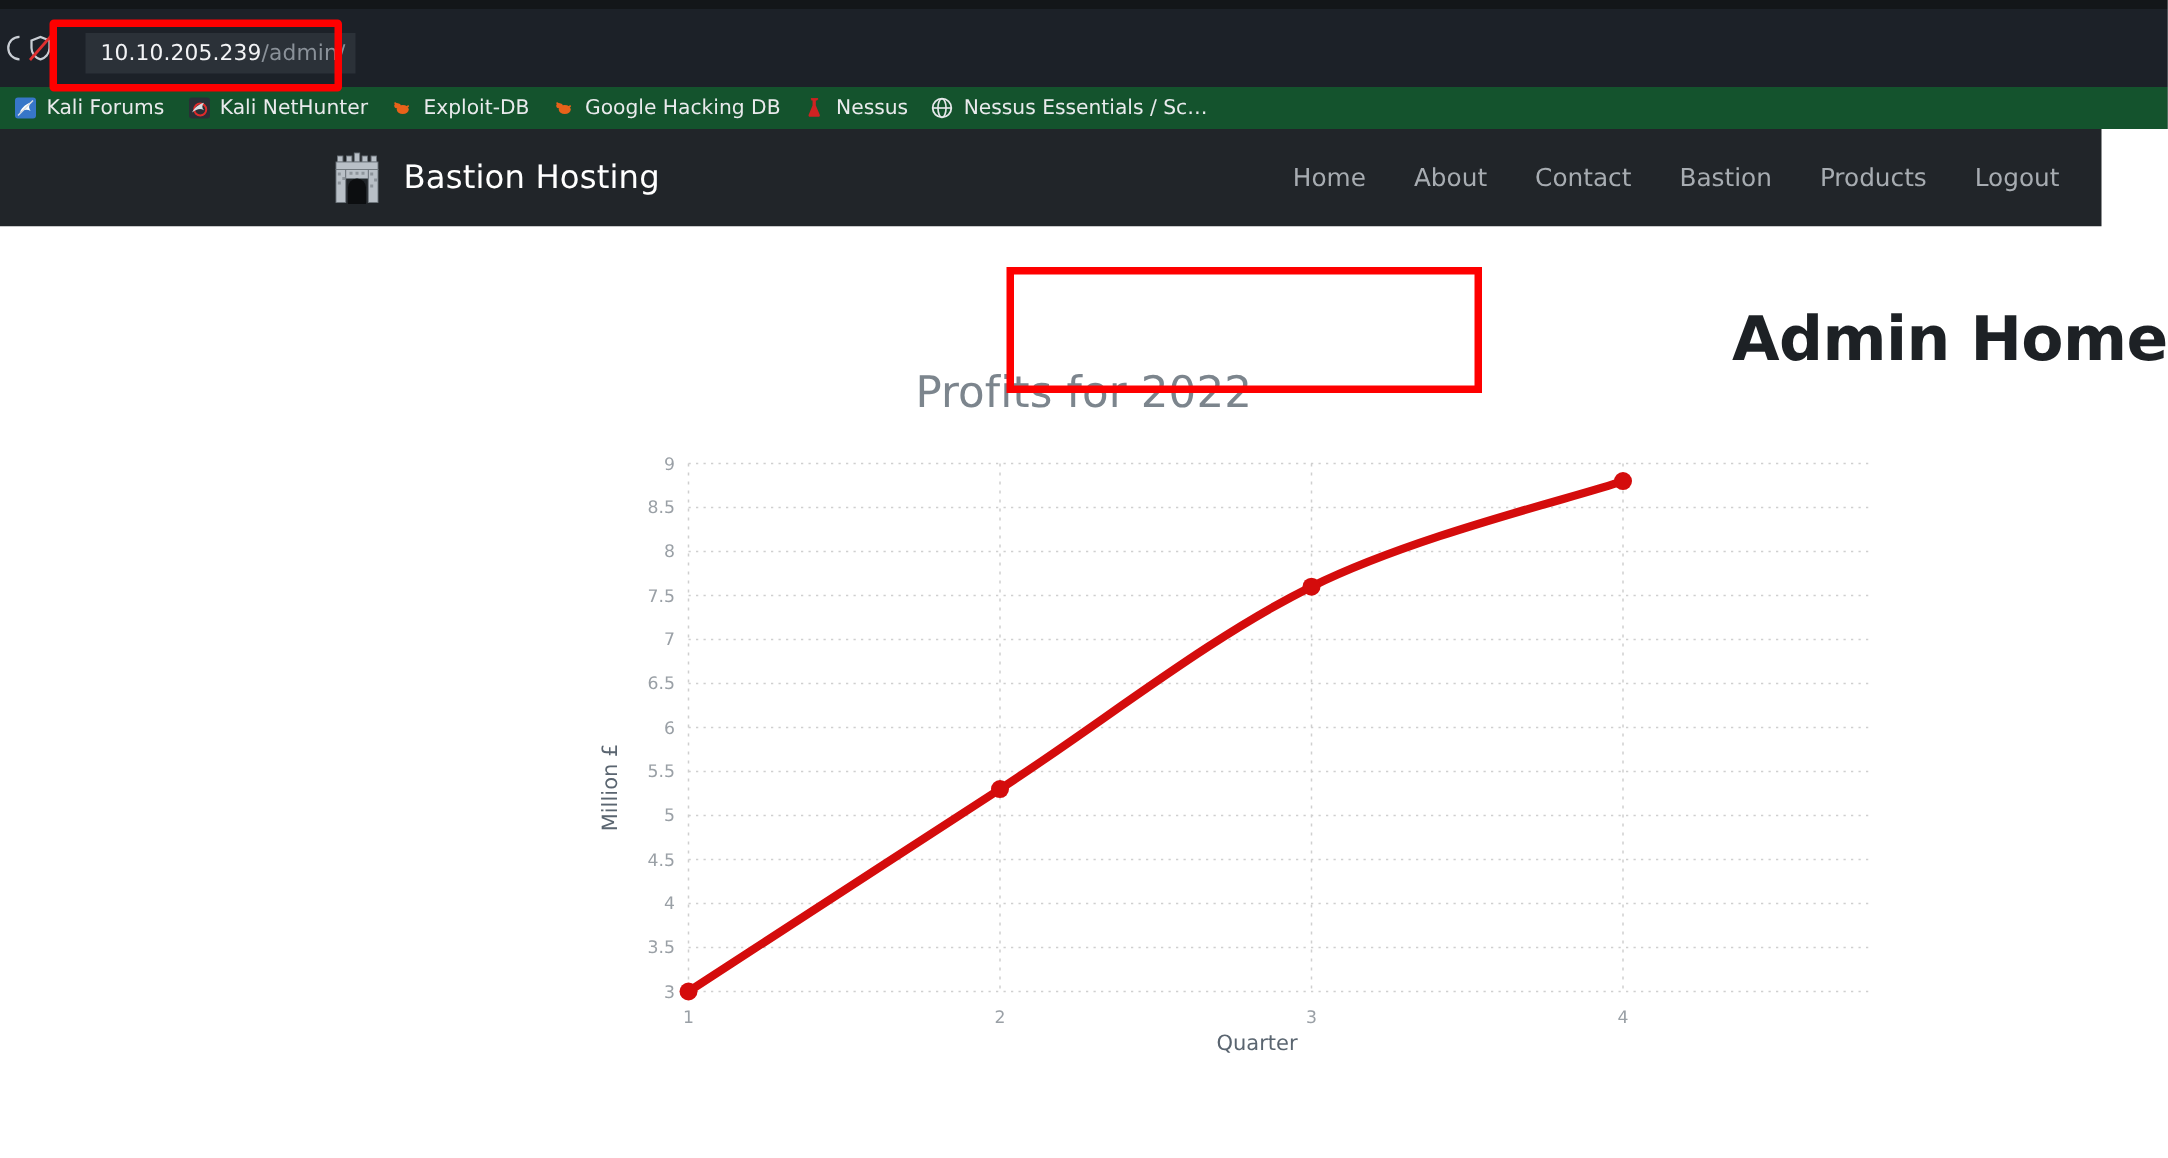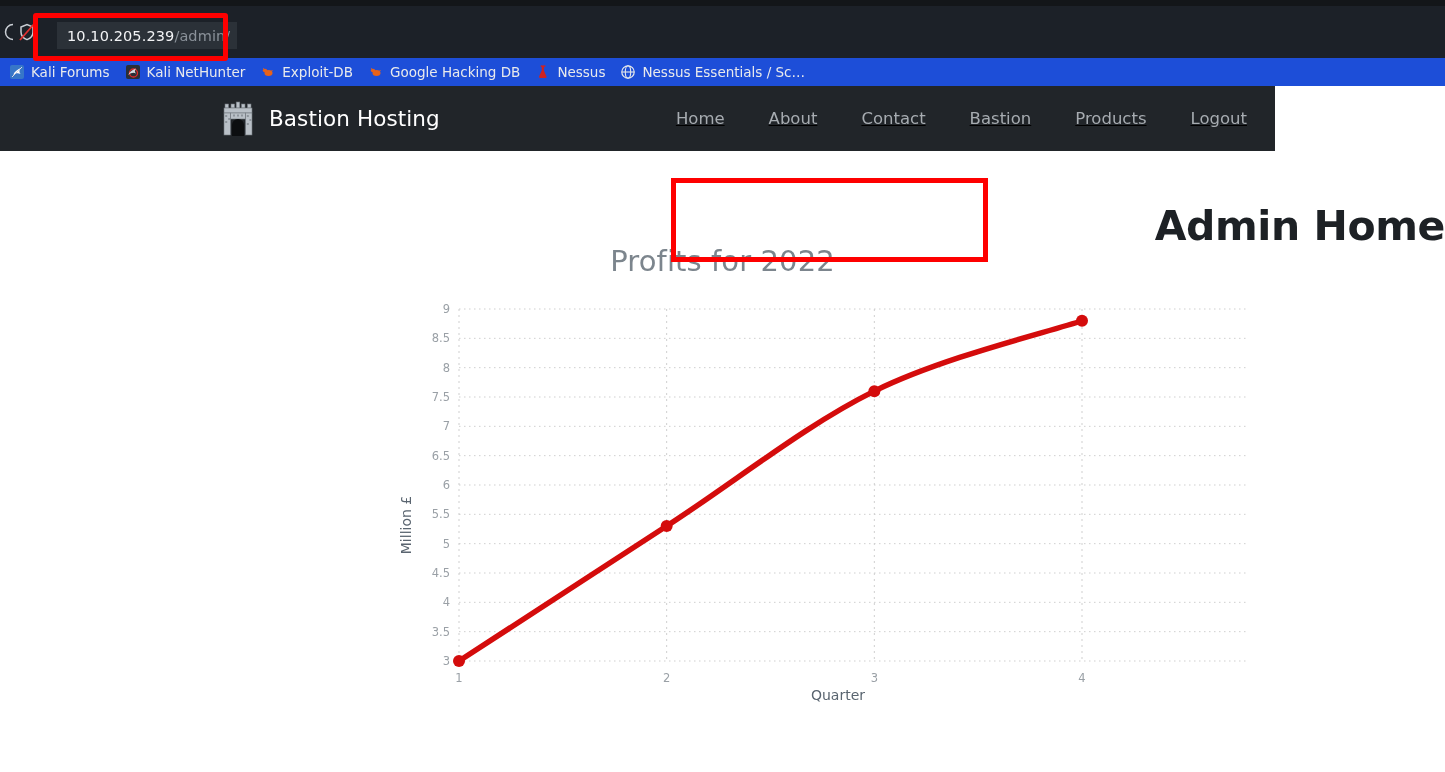--- a/index.html
+++ b/index.html
@@ -75,21 +75,21 @@
     border: 5px solid #fe0000;
     border-radius: 3px;
     box-sizing: border-box;
     z-index: 40;
     pointer-events: none;
   }
 
   
   #bookmarks-bar {
     height: 28px;
-    background: #1d4ed8;
+    background: #14532d;
     display: flex;
     align-items: center;
     padding-left: 9px;
     gap: 0px;
   }
   .bookmark {
     display: flex;
     align-items: center;
     height: 22px;
     padding: 0 8px 0 0;
@@ -106,21 +106,21 @@
   .bm-ico {
     width: 16px; height: 16px;
     flex: 0 0 auto;
     display: block;
   }
 
   
   #site-header {
     position: absolute;
     top: 86px; left: 0;
-    width: 1275px;
+    width: 1401px;
     height: 65px;
     background: #212529;
     display: flex;
     align-items: center;
   }
   #brand {
     display: flex;
     align-items: center;
     margin-left: 221px;
   }
@@ -133,23 +133,22 @@
     font-size: 21.5px;
     color: #ffffff;
     margin-left: 14px;
     font-weight: 400;
     letter-spacing: 0.1px;
   }
   #site-nav {
     margin-left: auto;
     display: flex;
     align-items: center;
-    gap: 12px;
+    gap: 0px;
     padding-right: 0px;
-    text-decoration: underline;
   }
   #site-nav a {
     font-size: 16.5px;
     color: #a7acb1;
     text-decoration: none;
     padding: 0 16px;
     white-space: nowrap;
   }
   #site-nav a:last-child { padding-right: 28px; }
 

